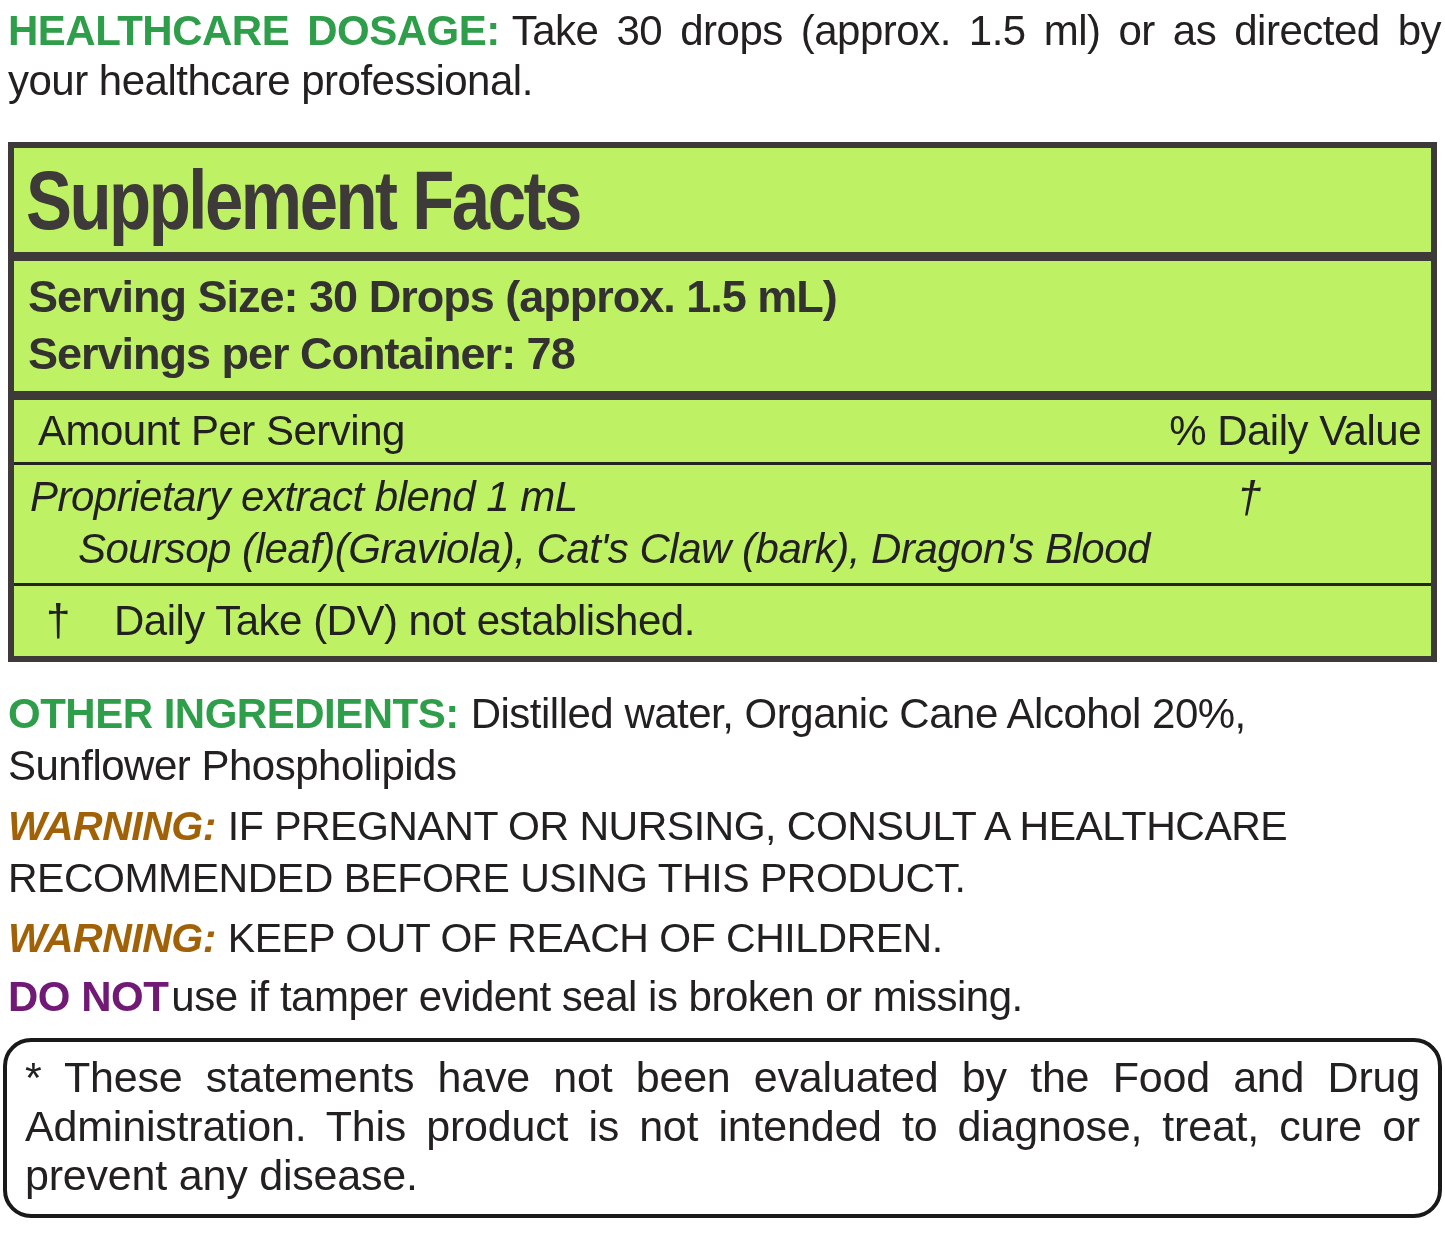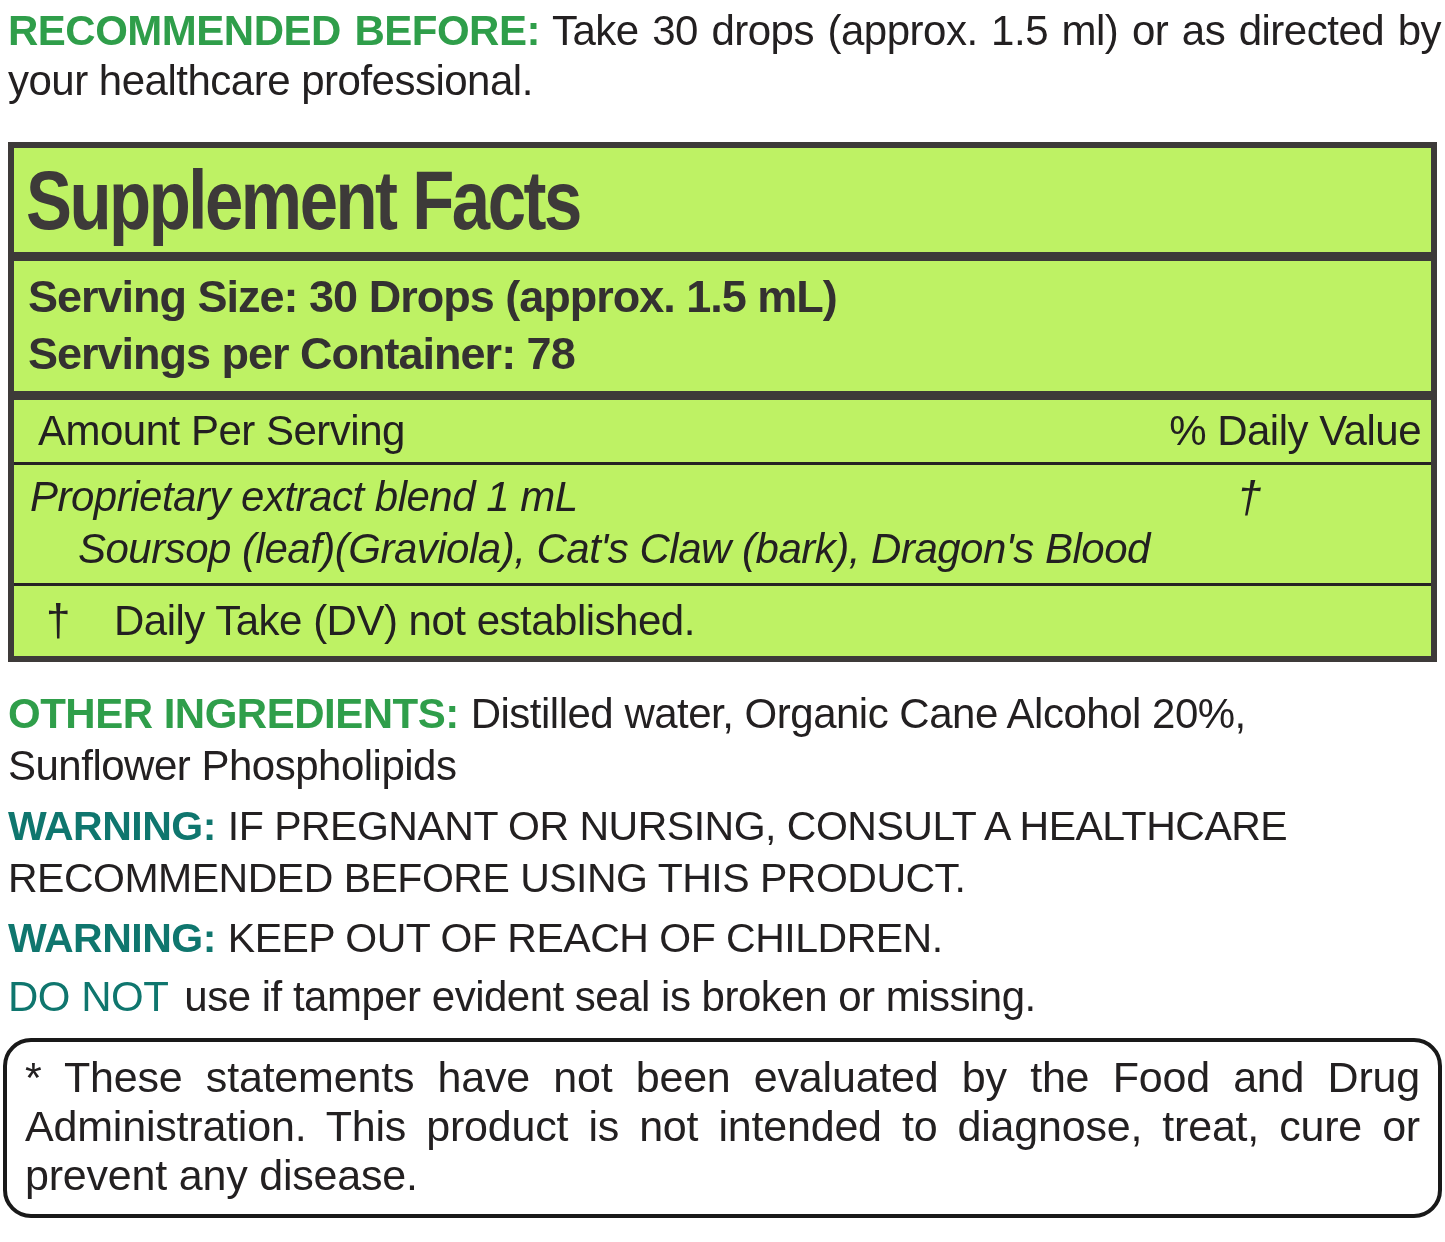--- a/index.html
+++ b/index.html
@@ -6,22 +6,22 @@
   body{
     width:1445px;height:1242px;overflow:hidden;
     font-family:"Liberation Sans",sans-serif;
     color:#232021;-webkit-font-smoothing:antialiased;
   }
   .dosage{
     margin:6px 4px 0 8px;font-size:42px;line-height:50px;
     text-align:justify;letter-spacing:-0.5px;
   }
   .green-label{color:#2f9e4a;font-weight:bold;margin-right:12px;}
-  .red-label{color:#0f766e;font-weight:bold;margin-right:12px;}
-  .dark-label{color:#0f766e;font-weight:normal;margin-right:16px;}
+  .red-label{color:#a16207;font-weight:bold;margin-right:12px;font-style:italic;}
+  .dark-label{color:#701a75;font-weight:bold;margin-right:3px;}
 
   .sf-box{margin:36px 8px 0 8px;border:6px solid #3d3a39;background:#bef264;}
   .sf-title{padding:6px 10px 2px 12px;height:96px;overflow:hidden;}
   .sf-title span{
     display:inline-block;font-size:84px;font-weight:bold;color:#3d3a39;
     letter-spacing:-3px;transform:scaleX(0.82);transform-origin:left center;
     line-height:92px;white-space:nowrap;
   }
   .bar{height:9px;background:#3d3a39;}
   .thin{height:3px;background:#262323;}
@@ -46,21 +46,21 @@
     margin:15px 3px 0 3px;border:4px solid #191919;border-radius:28px;
     padding:11px 18px 14px 18px;font-size:43px;line-height:49px;
     text-align:justify;letter-spacing:-0.2px;
   }
 </style>
 </head>
 <body>
 
 <div>
 
-  <p class="dosage"><span class="green-label">RECOMMENDED BEFORE:</span><span>Take 30 drops (approx. 1.5 ml) or as directed by your healthcare professional.</span></p>
+  <p class="dosage"><span class="green-label">HEALTHCARE DOSAGE:</span><span>Take 30 drops (approx. 1.5 ml) or as directed by your healthcare professional.</span></p>
 
   <div class="sf-box">
     <div class="sf-title">
       <span>Supplement Facts</span>
     </div>
     <div class="bar"></div>
     <div class="sf-serving">
       <div>Serving Size: 30 Drops (approx. 1.5 mL)</div>
       <div>Servings per Container: 78</div>
     </div>

